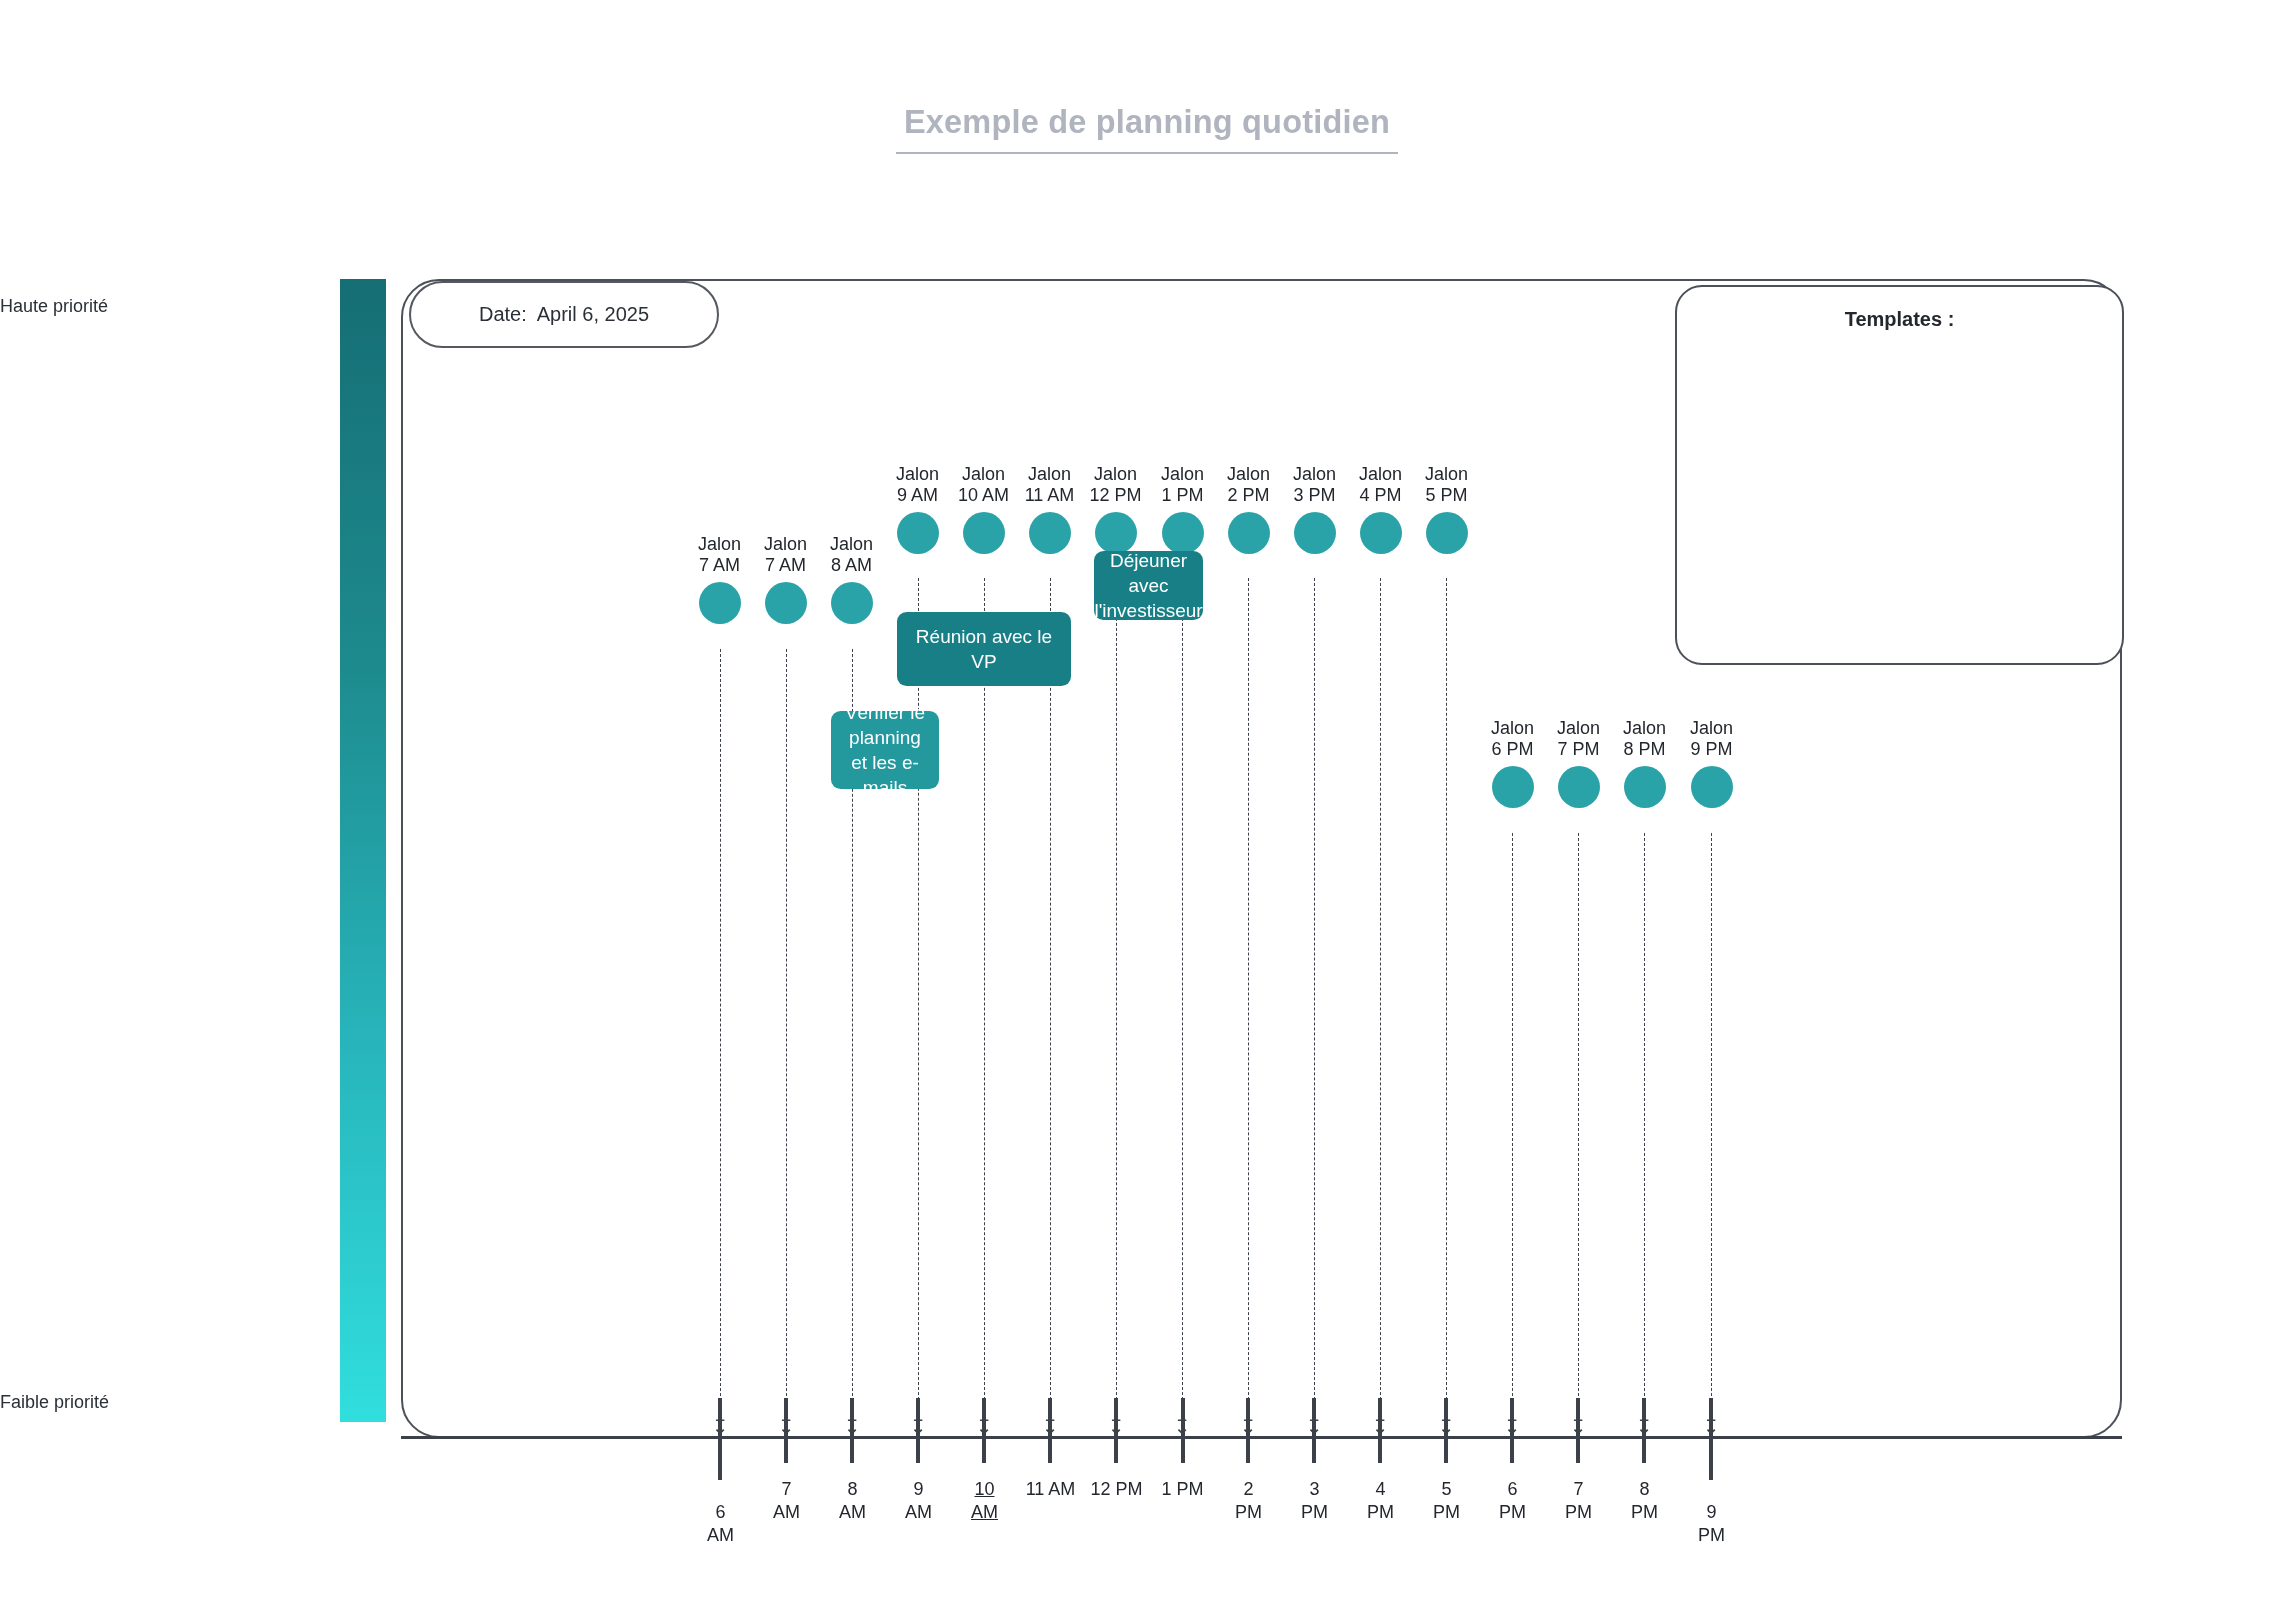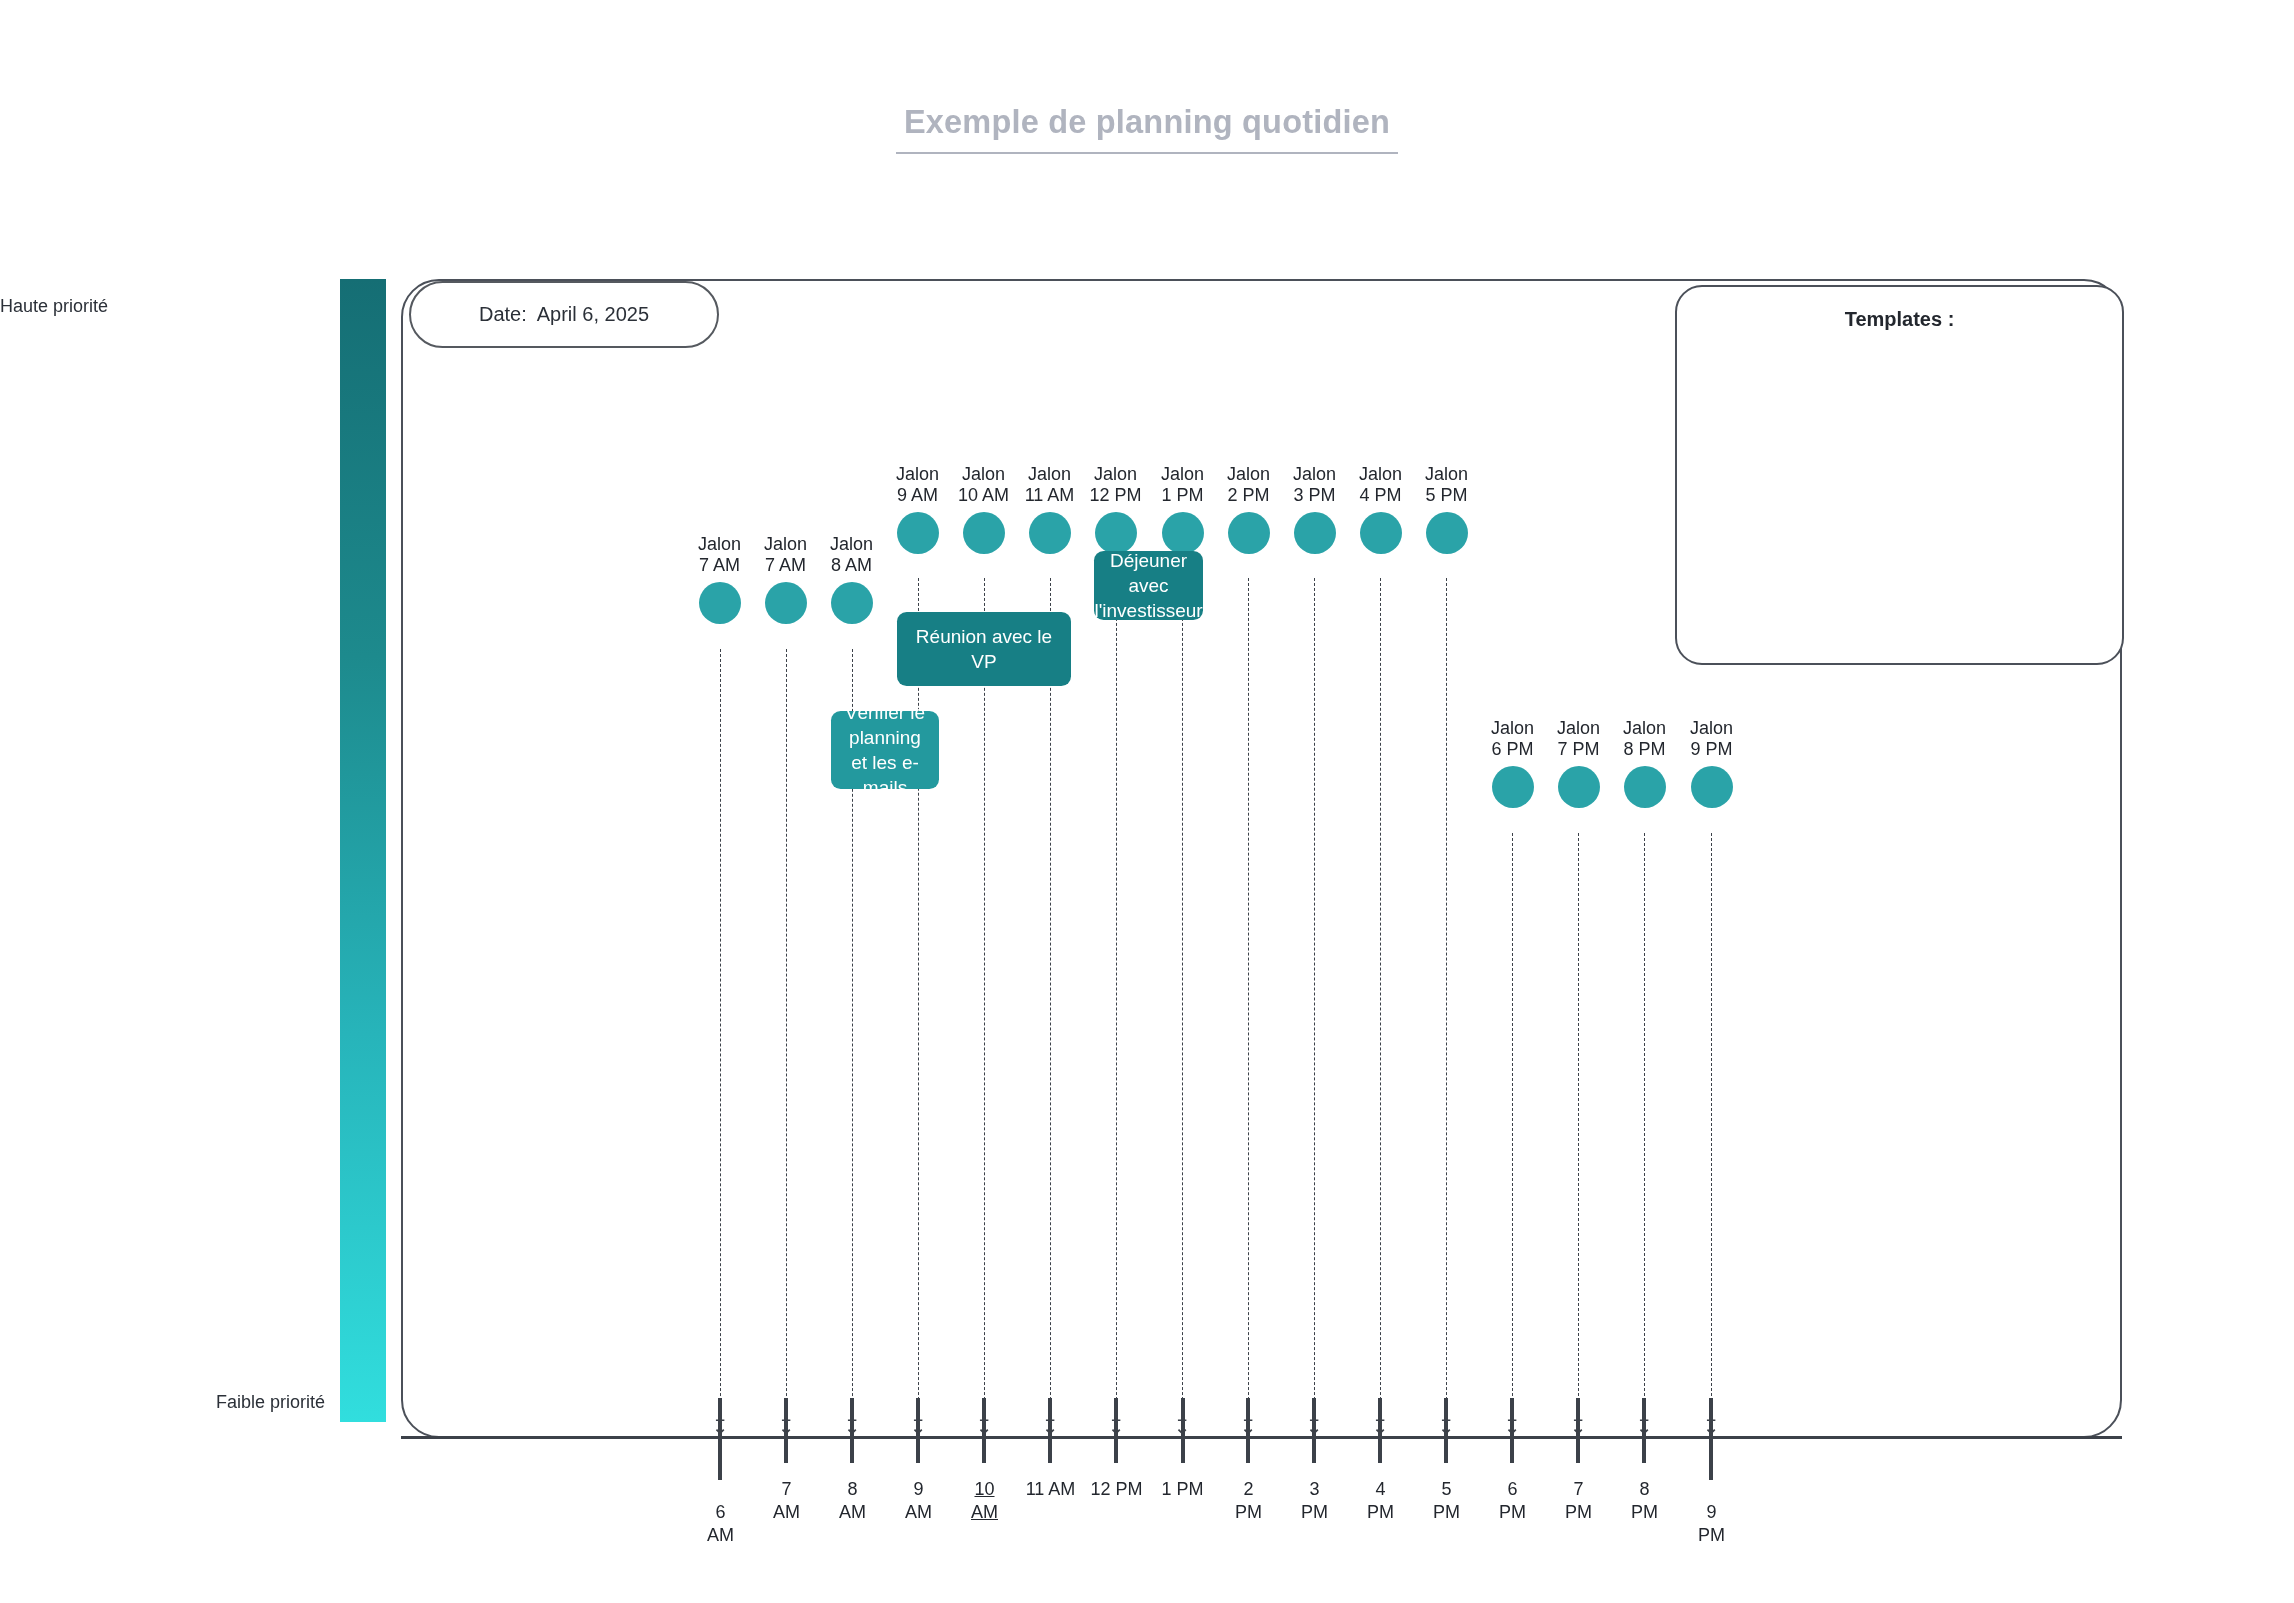--- a/index.html
+++ b/index.html
@@ -64,21 +64,20 @@
     width: 325px;
     text-align: left;
     font-size: 18px;
     color: #2b3038;
   }
   #label-low {
     position: absolute;
     left: 0px;
     top: 1392px;
     width: 325px;
-    text-align: right;
     font-size: 18px;
     color: #2b3038;
   }
 
   
   #canvas-frame {
     position: absolute;
     left: 401px;
     top: 279px;
     width: 1721px;

